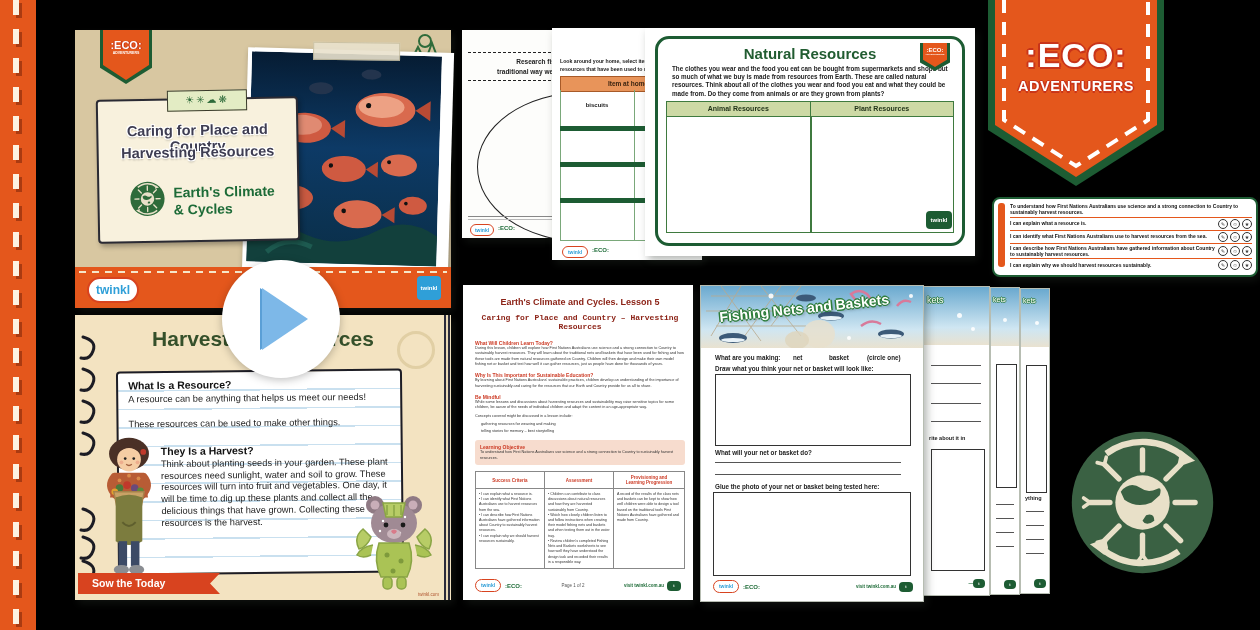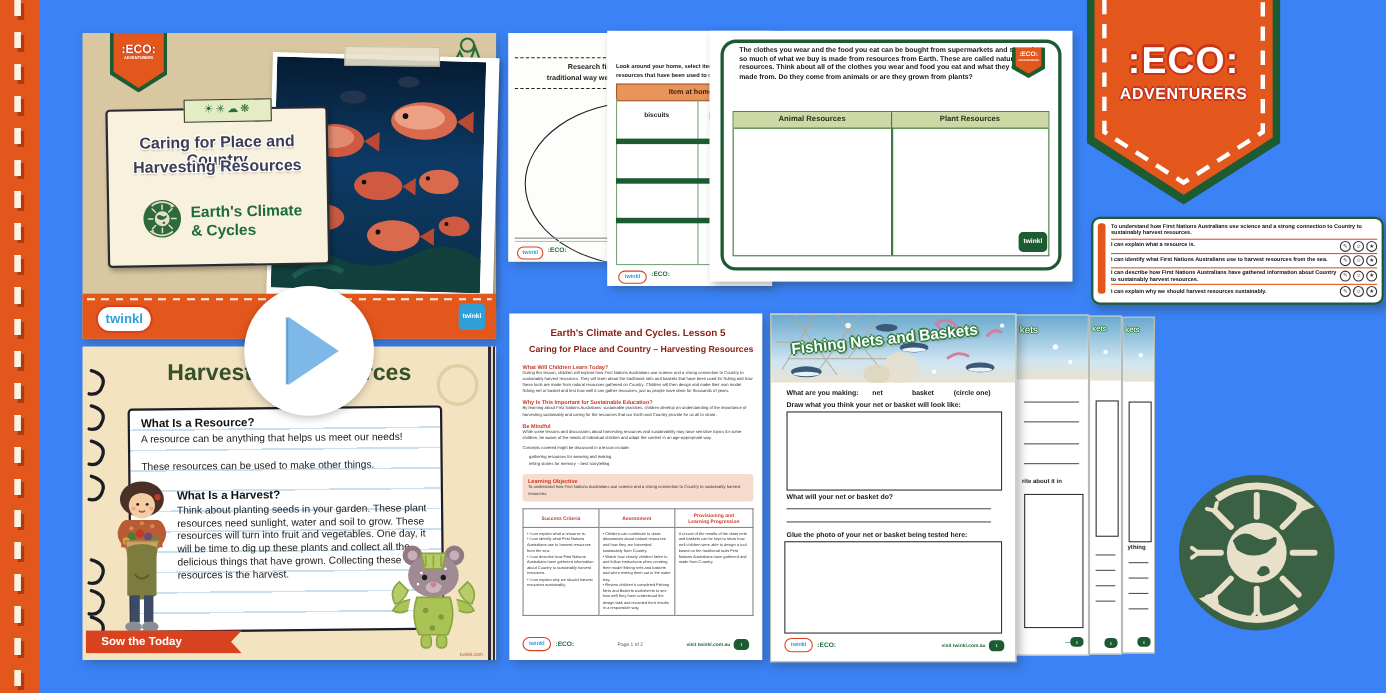--- a/index.html
+++ b/index.html
@@ -1,17 +1,17 @@
 <!DOCTYPE html>
 <html><head>
 <meta charset="utf-8">
 <style>
   html,body{margin:0;padding:0;}
   body{font-family:"Liberation Sans",sans-serif;}
-  #stage{position:relative;width:1260px;height:630px;background:#3b82f6;overflow:hidden;}
+  #stage{position:relative;width:1260px;height:630px;background:#000000;overflow:hidden;}
   .abs{position:absolute;}
   .pre{white-space:pre-line;}
   .shadow{box-shadow:3px 4px 8px rgba(40,50,40,.35);}
   .sheet{background:#fdfdfb;}
   .dashline{height:0;border-top:1.5px dashed #222;}
   
   #lstrip{left:0;top:0;width:36px;height:630px;background:#e4571c;}
   #lstrip .dashes{left:13px;top:0;width:6px;height:630px;
     background:repeating-linear-gradient(180deg,#fdf3e2 0 15px,transparent 15px 29px);}
   #lstrip .dashes-sh{left:16px;top:3px;width:6px;height:630px;
@@ -73,21 +73,21 @@
   #sstrip .rows{left:16px;top:3px;width:242px;}
   #sstrip .srow{display:flex;align-items:center;border-bottom:1px solid #e4571c;padding:1px 0;}
   #sstrip .srow:last-child{border-bottom:none;}
   #sstrip .stx{flex:1;font-size:5px;color:#111;line-height:1.25;font-weight:600;}
   #sstrip .hdr{font-weight:800;}
   .icircle{width:8px;height:8px;border:1px solid #333;border-radius:50%;font-size:5px;line-height:8px;
     text-align:center;color:#333;margin-left:2px;flex:0 0 auto;}
   
   #lesson{left:463px;top:285px;width:230px;height:315px;background:#fff;z-index:2;}
   #lesson .h1{color:#8c2317;font-weight:800;font-size:9px;text-align:center;}
-  #lesson .h2{color:#8c2317;font-weight:800;font-size:8px;text-align:right;}
+  #lesson .h2{color:#8c2317;font-weight:800;font-size:8px;text-align:center;font-family:Liberation Mono, monospace;}
   #lesson .rh{color:#cc3a24;font-weight:800;font-size:5px;margin-top:5px;}
   #lesson .bd{color:#333;font-size:3.8px;line-height:1.4;}
   #lesson .obj{background:#f7dcce;border-radius:3px;padding:4px 5px;margin-top:6px;}
   #lesson table{border-collapse:collapse;width:100%;margin-top:6px;}
   #lesson th{border:1px solid #888;color:#cc3a24;font-weight:800;font-size:4.5px;padding:3px 2px;text-align:center;}
   #lesson td{border:1px solid #888;color:#333;font-size:3.6px;line-height:1.45;vertical-align:top;padding:3px;}
   
   .fsheet{background:#fff;border:1px solid #b7bdb2;}
   .flabel{font-size:6.3px;font-weight:700;color:#1a1a1a;}
   .fline{height:0;border-top:1px solid #555;}
@@ -220,21 +220,21 @@
         <path d="M6 228 q14 4 10 14 q-3 9 -12 7"></path>
       </g>
     </svg>
     <div class="abs" style="left:0;top:12px;width:376px;text-align:center;font-weight:800;font-size:21px;color:#35502a;">Harvesting Resources</div>
     <div class="abs" style="right:16px;top:16px;width:32px;height:32px;border:3px solid #dcc99c;border-radius:50%;opacity:.8;"></div>
 
     <div id="paper" class="abs">
       <div class="h abs" style="left:10px;top:6px;">What Is a Resource?</div>
       <div class="t abs" style="left:10px;top:21px;width:262px;">A resource can be anything that helps us meet our needs!</div>
       <div class="t abs" style="left:10px;top:46px;width:262px;">These resources can be used to make other things.</div>
-      <div class="h abs" style="left:42px;top:72px;">What Is a Harvest?</div>
+      <div class="h abs" style="left:42px;top:72px;">They Is a Harvest?</div>
       <div class="t abs" style="left:42px;top:86px;width:232px;">Think about planting seeds in your garden. These plant resources need sunlight, water and soil to grow. These resources will turn into fruit and vegetables. One day, it will be time to dig up these plants and collect all the delicious things that have grown. Collecting these resources is the harvest.</div>
     </div>
 
     <svg class="abs" style="left:16px;top:112px;z-index:3;" width="76" height="160" viewBox="0 0 80 160">
       <ellipse cx="40" cy="24" rx="21" ry="17" fill="#4a3026"></ellipse>
       <circle cx="40" cy="30" r="12.5" fill="#f5cda4"></circle>
       <path d="M27 24 q13 -12 26 0 q-2 -10 -13 -10 q-11 0 -13 10Z" fill="#4a3026"></path>
       <circle cx="55" cy="22" r="3" fill="#c0392b"></circle>
       <circle cx="36" cy="29" r="1.4" fill="#222"></circle>
         <circle cx="45" cy="29" r="1.4" fill="#222"></circle>
@@ -319,20 +319,21 @@
       <div class="gbar abs" style="left:-1px;top:36px;width:136px;"></div>
       <div class="gbar abs" style="left:-1px;top:72px;width:136px;"></div>
       <div class="gbar abs" style="left:-1px;top:108px;width:136px;"></div>
     </div>
     <div class="cloud abs" style="left:10px;top:218px;width:24px;height:10px;font-size:5px;line-height:10px;border-width:1px;"><span>twinkl</span></div>
     <div class="abs greentxt" style="left:40px;top:219px;font-size:6px;">:ECO:</div>
   </div>
 
   <div id="sheetC" class="abs shadow">
     <div class="frame abs">
+      <div class="ws-title" style="text-align:center;font-size:15px;margin-top:6px;color:#215c31;">Natural Resources</div>
       <div class="abs pennant-mini" style="right:12px;top:4px;width:30px;height:28px;">
         <div class="inner">
             <div style="font-size:6px;font-weight:800;margin-top:4px;">:ECO:</div>
             <div style="font-size:2.5px;font-weight:800;">ADVENTURERS</div>
           </div>
       </div>
       <div class="tinytxt" style="margin:3px 14px 0 14px;">The clothes you wear and the food you eat can be bought from supermarkets and shops but so much of what we buy is made from resources from Earth. These are called natural resources. Think about all of the clothes you wear and food you eat and what they could be made from. Do they come from animals or are they grown from plants?</div>
       <div class="abs" style="left:8px;top:62px;right:8px;bottom:10px;border:1.5px solid #3f7a3f;">
         <div style="display:flex;height:14px;border-bottom:1.5px solid #3f7a3f;background:#cdd9a5;">
           <div style="flex:1;border-right:1.5px solid #3f7a3f;text-align:center;font-size:7px;font-weight:800;color:#22341a;line-height:14px;">Animal Resources</div>

